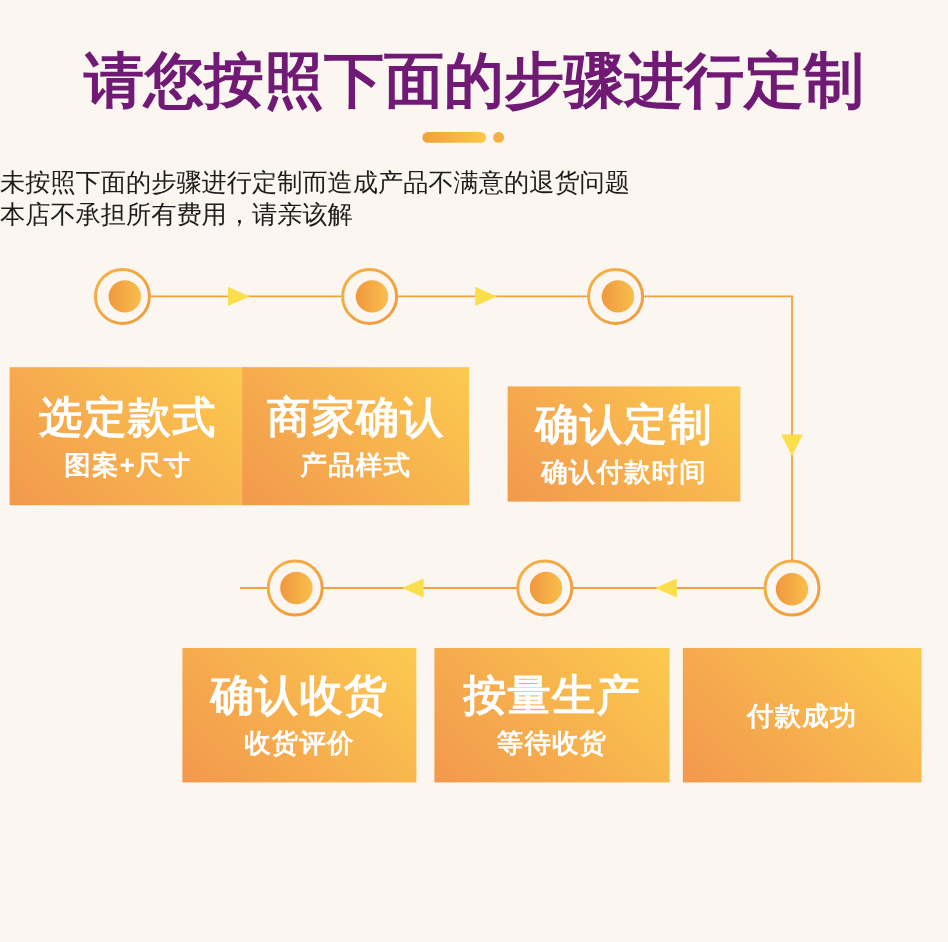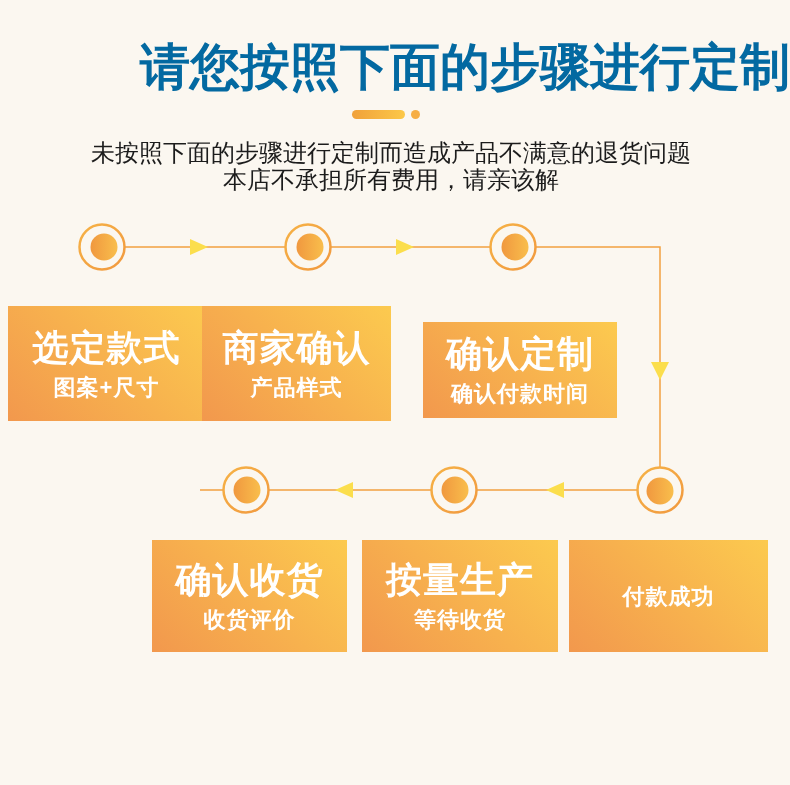--- a/index.html
+++ b/index.html
@@ -3,35 +3,35 @@
 <meta charset="utf-8">
 <style>
   html,body { margin:0; padding:0; }
   body { font-family:"Liberation Sans","DejaVu Sans",sans-serif; }
   #canvas {
     position:relative; width:790px; height:785px;
     background:#FBF7F0; overflow:hidden;
   }
   .page-title {
     position:absolute; top:36px; left:0; width:790px; margin:0;
-    text-align:right; font-size:50px; line-height:62px;
-    font-weight:900; color:#0369a1; letter-spacing:0px;
+    text-align:center; font-size:50px; line-height:62px;
+    font-weight:900; color:#701a75; letter-spacing:0px;
   }
   .divider { position:absolute; top:110px; left:352px; height:9px; }
   .divider .dash {
     position:absolute; left:0; top:0; width:53px; height:9px; border-radius:5px;
     background:linear-gradient(90deg,#F0A13B,#FCC847); display:block;
   }
   .divider .dot {
     position:absolute; left:59px; top:0; width:9px; height:9px; border-radius:50%;
     background:#F6AE45; display:block;
   }
   .subtitle {
     position:absolute; top:139px; left:0; width:782px; margin:0;
-    text-align:center; font-size:24px; line-height:27px;
+    text-align:left; font-size:21px; line-height:27px;
     color:#1C1C1C; font-weight:400;
   }
   .flow-svg { position:absolute; left:0; top:0; }
   .step-box {
     position:absolute;
     background:linear-gradient(45deg,#F2984D 0%,#FCCA4F 100%);
     display:flex; flex-direction:column; align-items:center; justify-content:center;
     gap:7px; color:#FFFFFF; text-align:center;
   }
   .step-main { font-size:36px; font-weight:bold; line-height:40px; letter-spacing:1px; }

